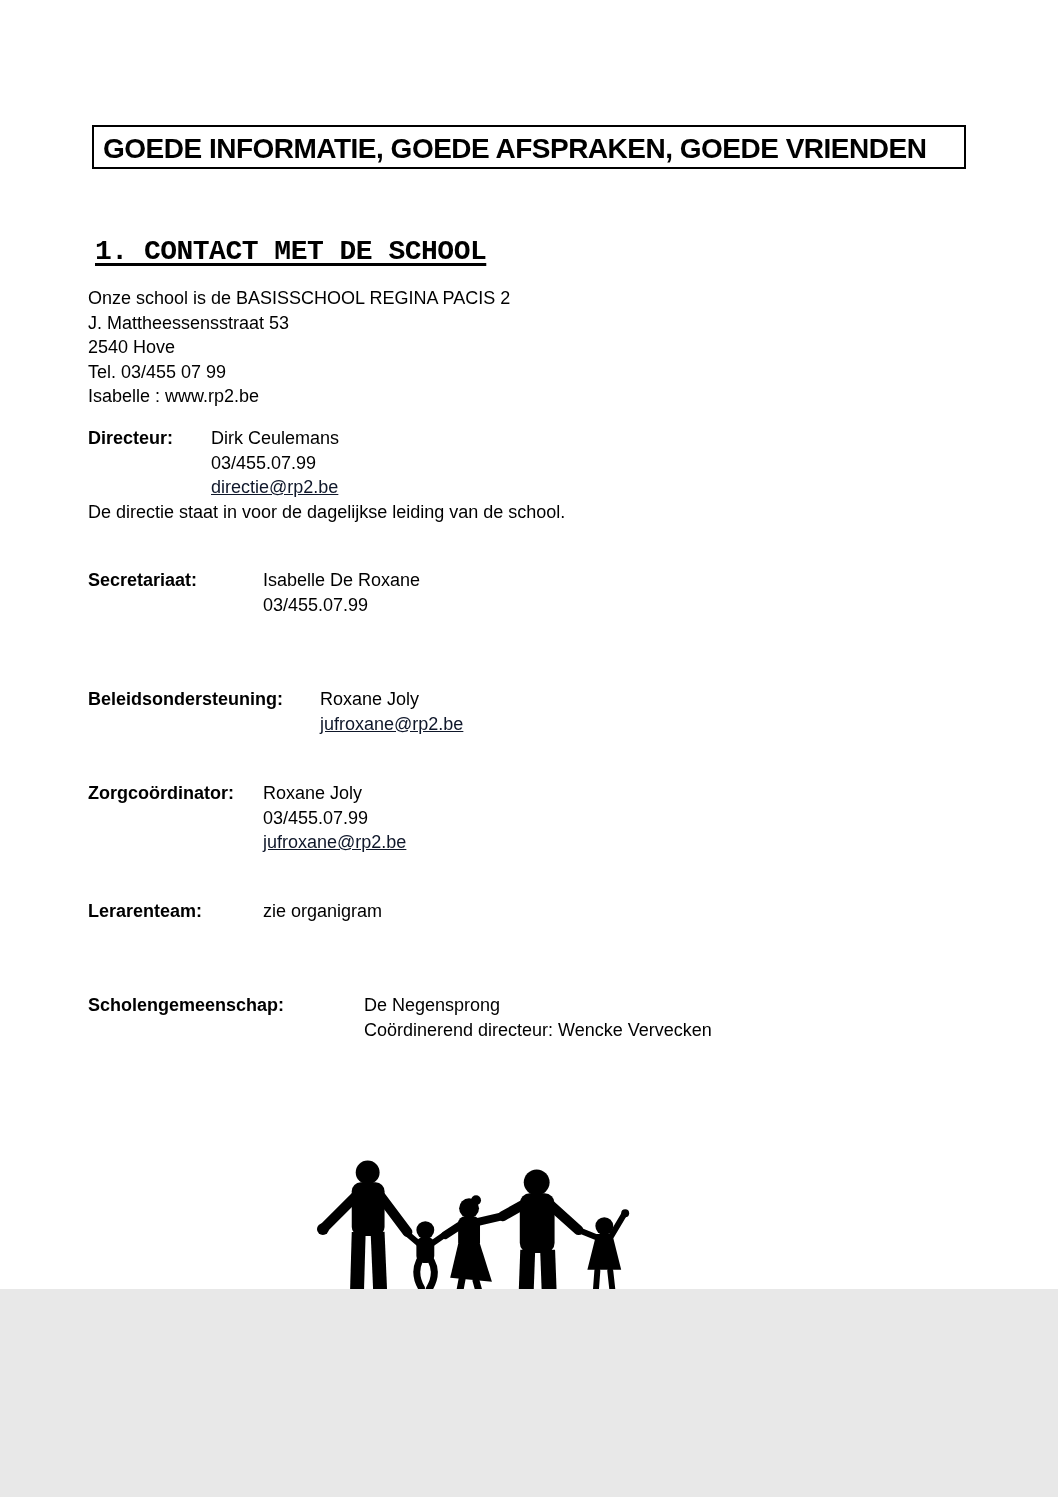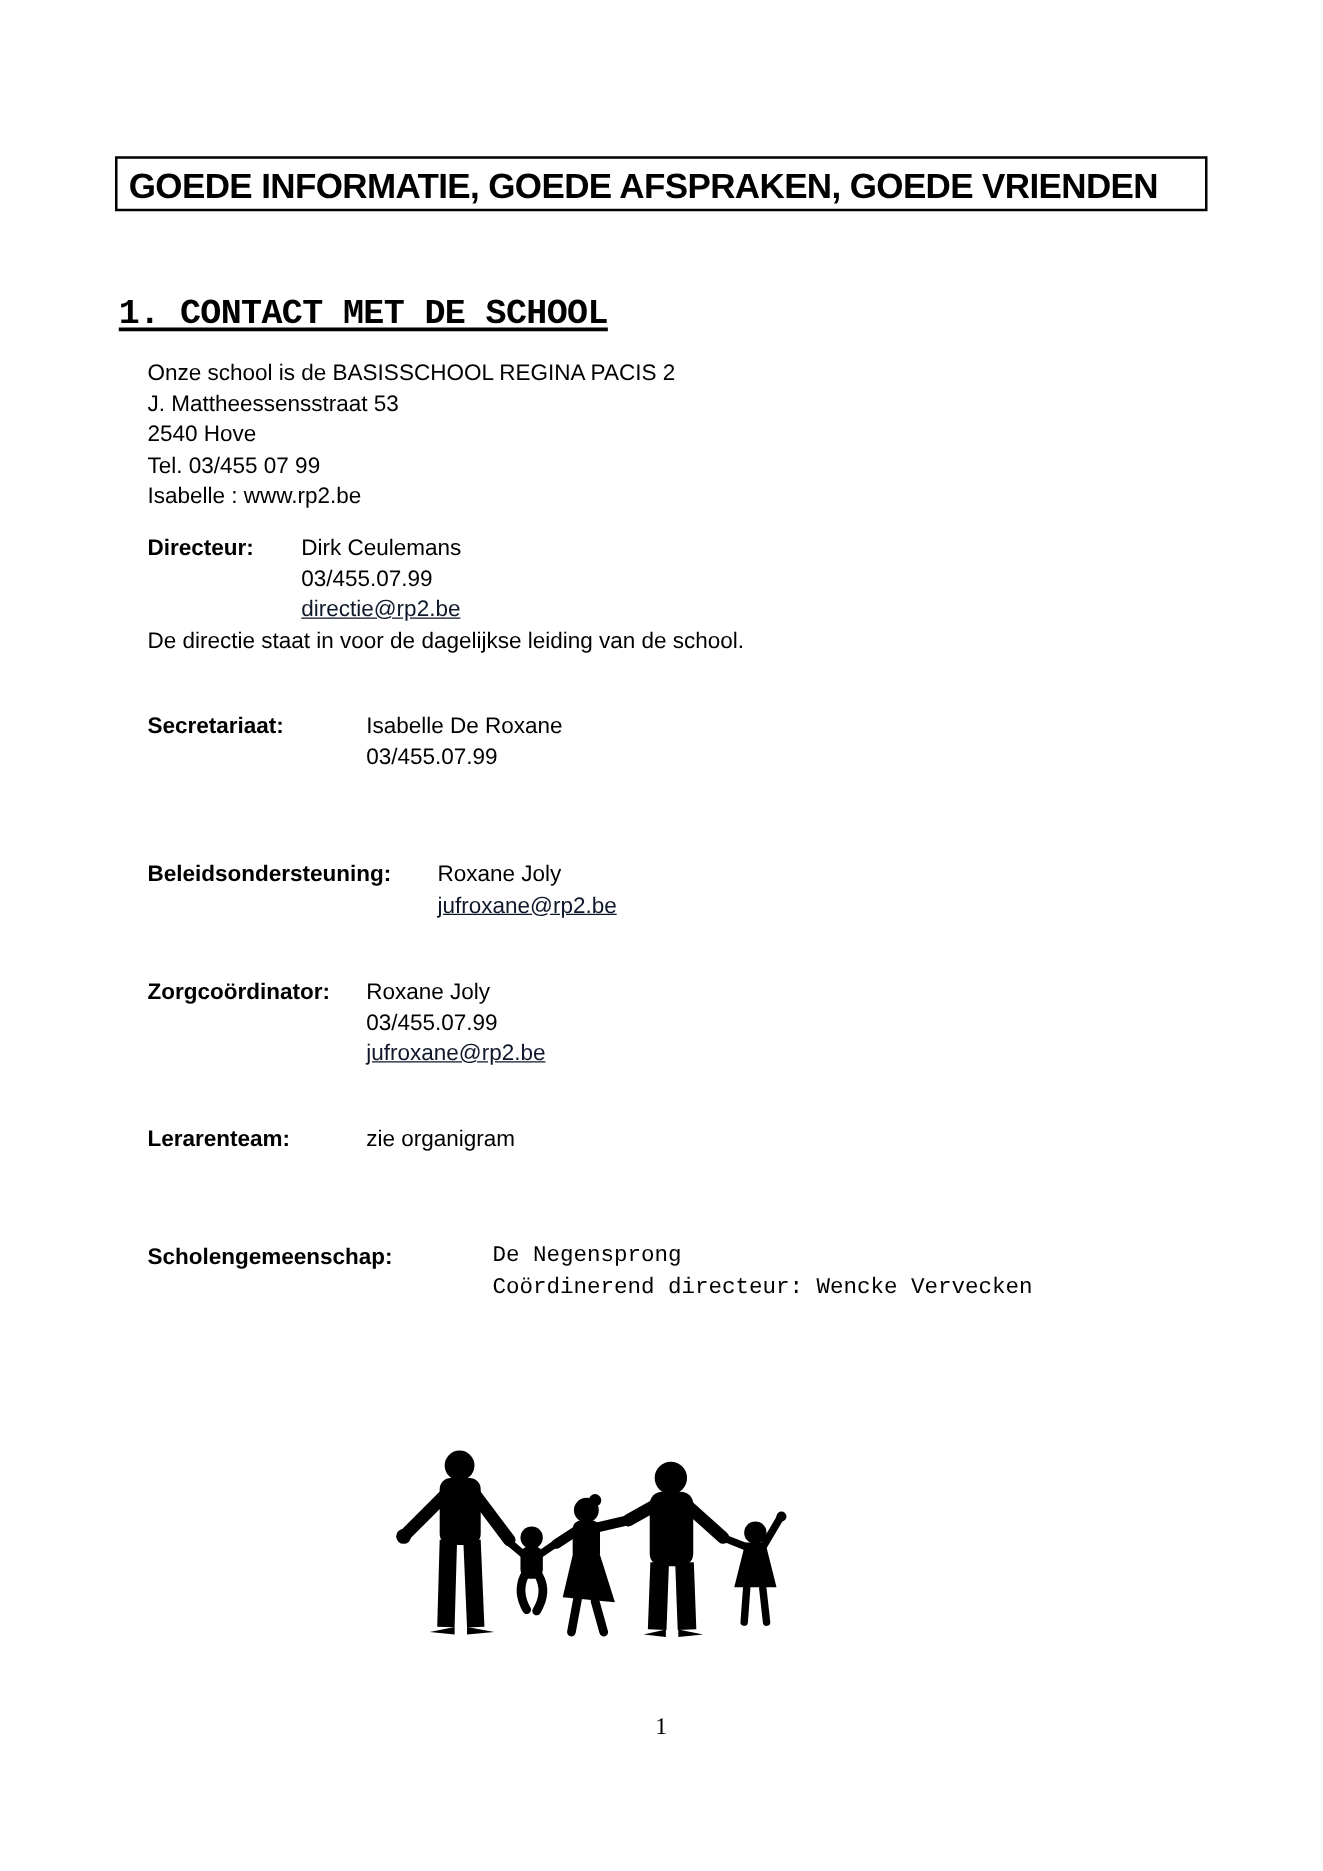--- a/index.html
+++ b/index.html
@@ -1,18 +1,18 @@
 <!DOCTYPE html>
 <html><head>
 <meta charset="utf-8">
 <style>
   html,body { margin:0; padding:0; background:#e8e8e8; }
   .page {
     position:relative;
-    width:1058px; height:1497px;
+    width:1058px; height:1289px;
     margin:0 auto;
     background:#ffffff;
     font-family:"Liberation Sans", sans-serif;
     font-size:18px; line-height:24.5px;
     color:#000000;
     overflow:hidden;
   }
   .banner {
     position:absolute; left:92px; top:125px; width:874px;
     box-sizing:border-box;
@@ -23,28 +23,28 @@
   }
   .heading {
     position:absolute; left:95px; top:237px;
     font-weight:bold; font-size:28px; line-height:30px;
     letter-spacing:-0.5px;
     text-decoration:underline;
     text-decoration-thickness:3px;
     text-underline-offset:4px;
     font-family:Liberation Mono, monospace;
   }
-  .block { position:absolute; left:118px; width:880px; }
+  .block { position:absolute; left:88px; width:880px; }
   .line { position:relative; height:24.5px; white-space:nowrap; }
   .lbl { font-weight:bold; }
   .val { position:absolute; top:0; }
   .ind-123 { left:123px; }
   .ind-175 { left:175px; }
   .ind-232 { left:232px; }
-  .ind-276 { left:276px;font-family:Liberation Mono, monospace; }
+  .ind-276 { left:276px; }
   a.email {
     color:#0f172a;
     text-decoration:underline;
     cursor:pointer;
   }
   .family {
     position:absolute; left:308px; top:1156px;
     width:348px; height:180px;
   }
   .footer {

